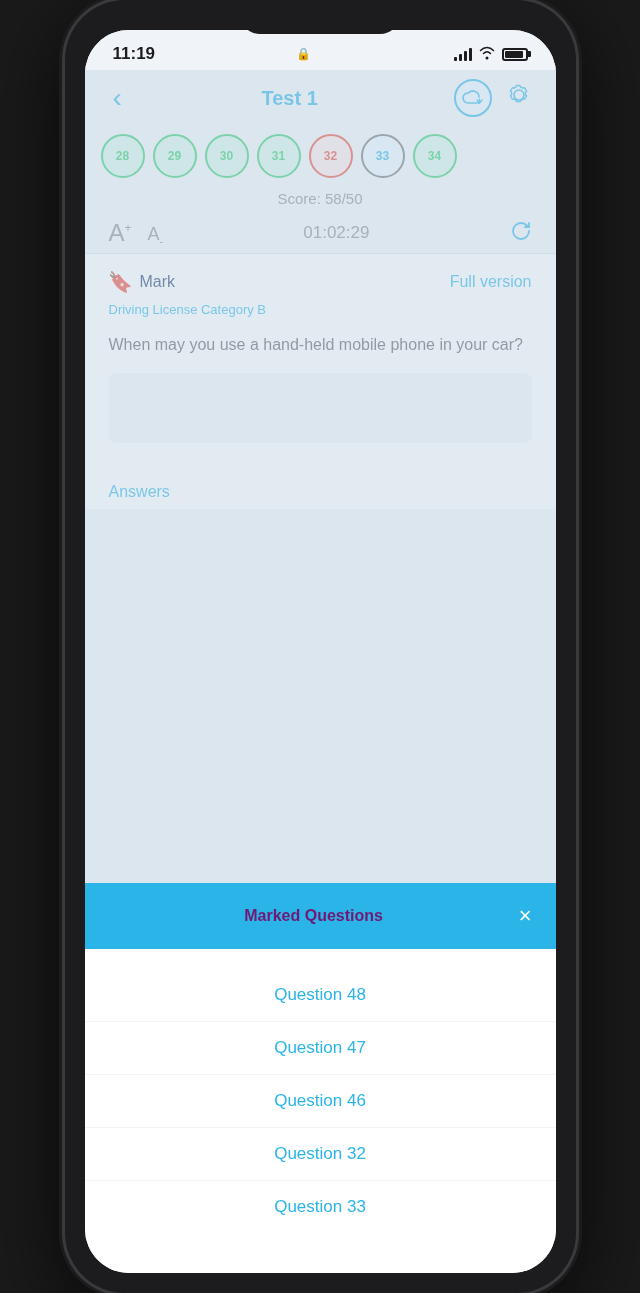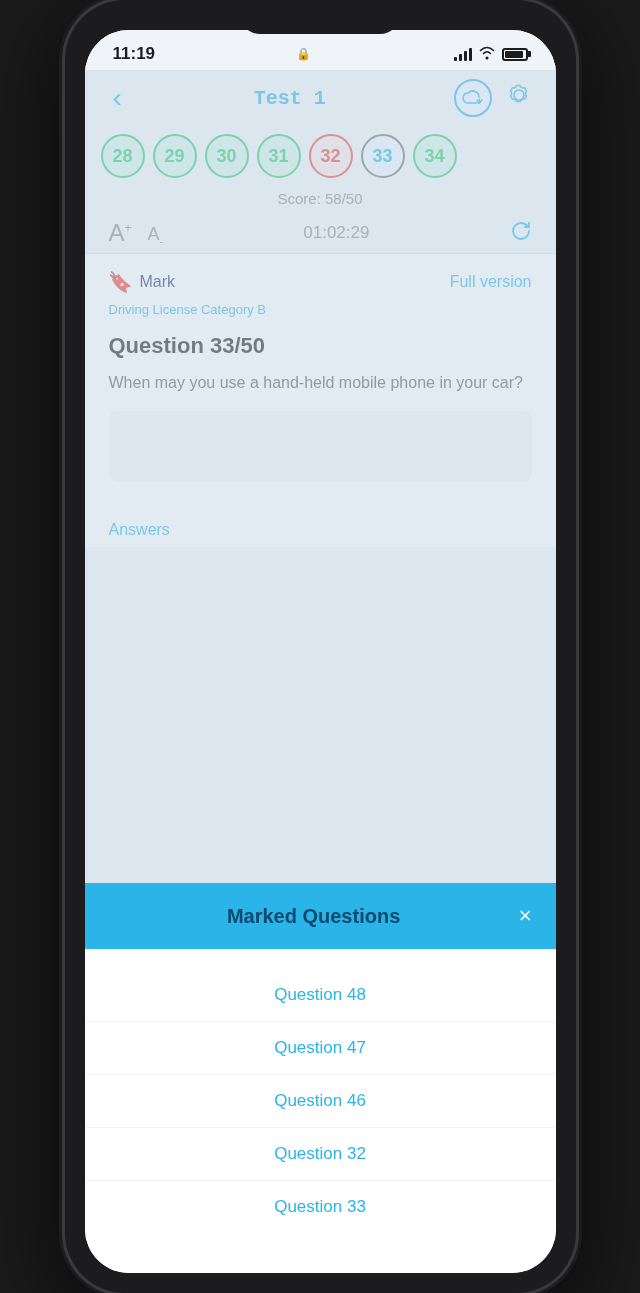--- a/index.html
+++ b/index.html
@@ -135,21 +135,20 @@
       color: #2ab4e8;
       font-size: 28px;
       cursor: pointer;
       padding: 4px;
     }
 
     .header-title {
       font-size: 20px;
       font-weight: 600;
       color: #2ab4e8;
-      font-family: Liberation Mono, monospace;
     }
 
     .header-icons {
       display: flex;
       gap: 14px;
       align-items: center;
     }
 
     .cloud-btn {
       width: 38px;
@@ -182,21 +181,21 @@
 
     .question-nav::-webkit-scrollbar { display: none; }
 
     .q-bubble {
       min-width: 44px;
       height: 44px;
       border-radius: 50%;
       display: flex;
       align-items: center;
       justify-content: center;
-      font-size: 18px;
+      font-size: 12px;
       font-weight: 600;
       flex-shrink: 0;
       cursor: pointer;
     }
 
     .q-bubble.correct {
       background: #d4f5e9;
       color: #2ecc71;
       border: 2px solid #2ecc71;
     }
@@ -365,23 +364,23 @@
 
     .modal-header {
       background: #2ab4e8;
       padding: 20px 24px;
       display: flex;
       align-items: center;
       justify-content: space-between;
     }
 
     .modal-title {
-      font-size: 20px;
+      font-size: 16px;
       font-weight: 700;
-      color: #0c4a6e;
+      color: #701a75;
       text-align: center;
       flex: 1;
     }
 
     .modal-close {
       color: white;
       font-size: 22px;
       cursor: pointer;
       font-weight: 400;
     }
@@ -496,21 +495,20 @@
 
     <div class="question-area">
       <div class="mark-row">
         <div class="mark-btn">
           <span class="bookmark-icon">🔖</span>
           <span>Mark</span>
         </div>
         <span class="full-version-link">Full version</span>
       </div>
       <div class="category-label">Driving License Category B</div>
-      <div class="question-number">Question 33/50</div>
       <div class="question-text">When may you use a hand-held mobile phone in your car?</div>
       <div class="image-placeholder"></div>
     </div>
 
     <div class="answers-section">
       <div class="answers-label">Answers</div>
     </div>
 
     <div class="overlay"></div>
 

